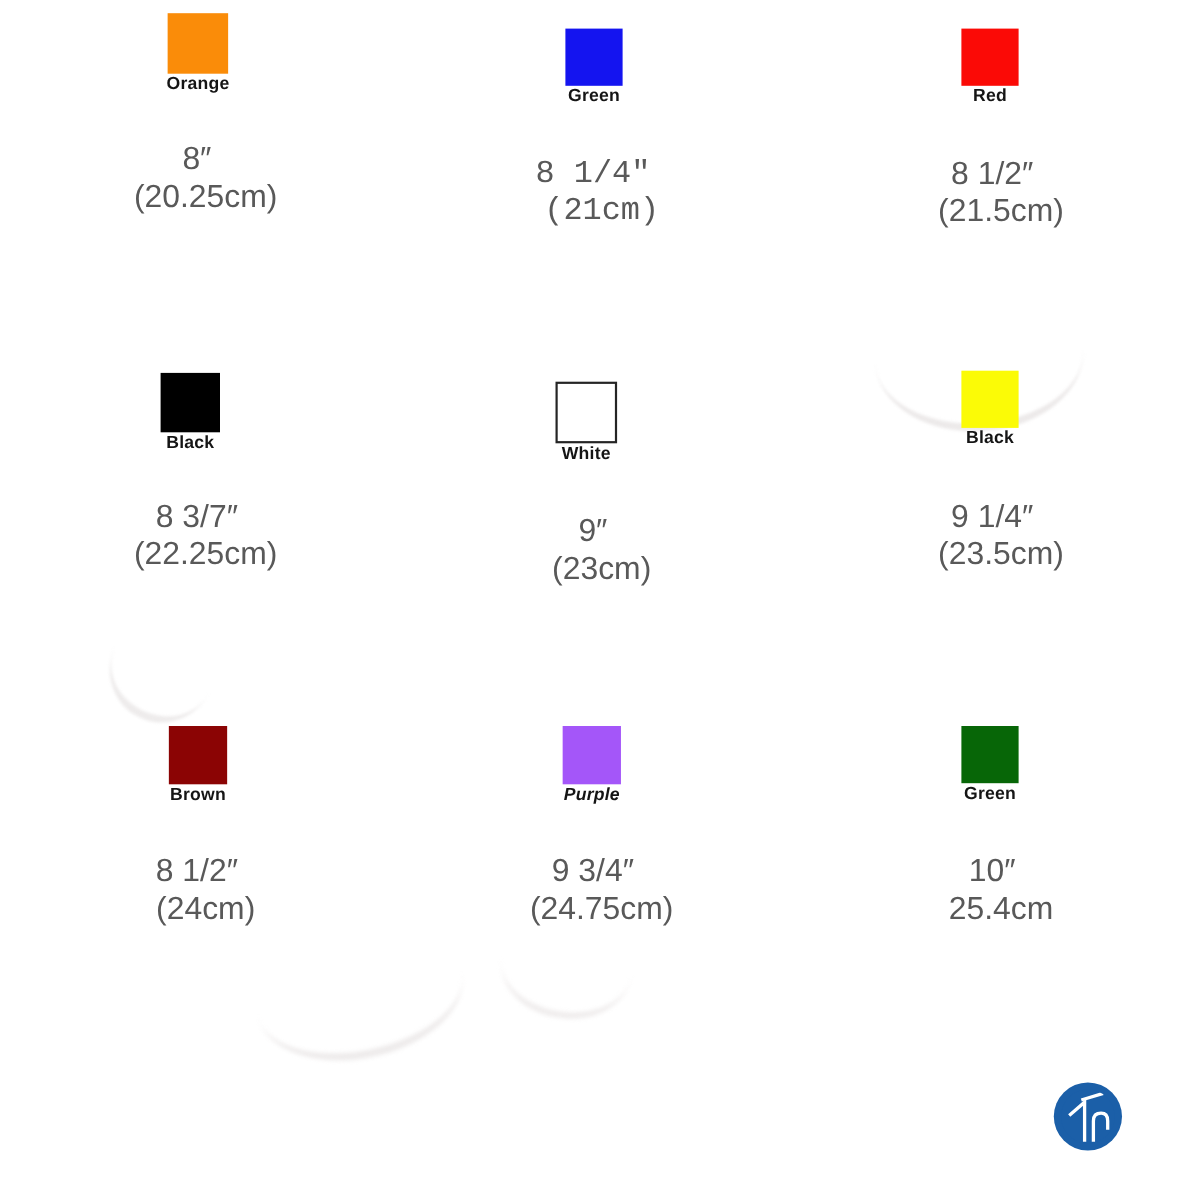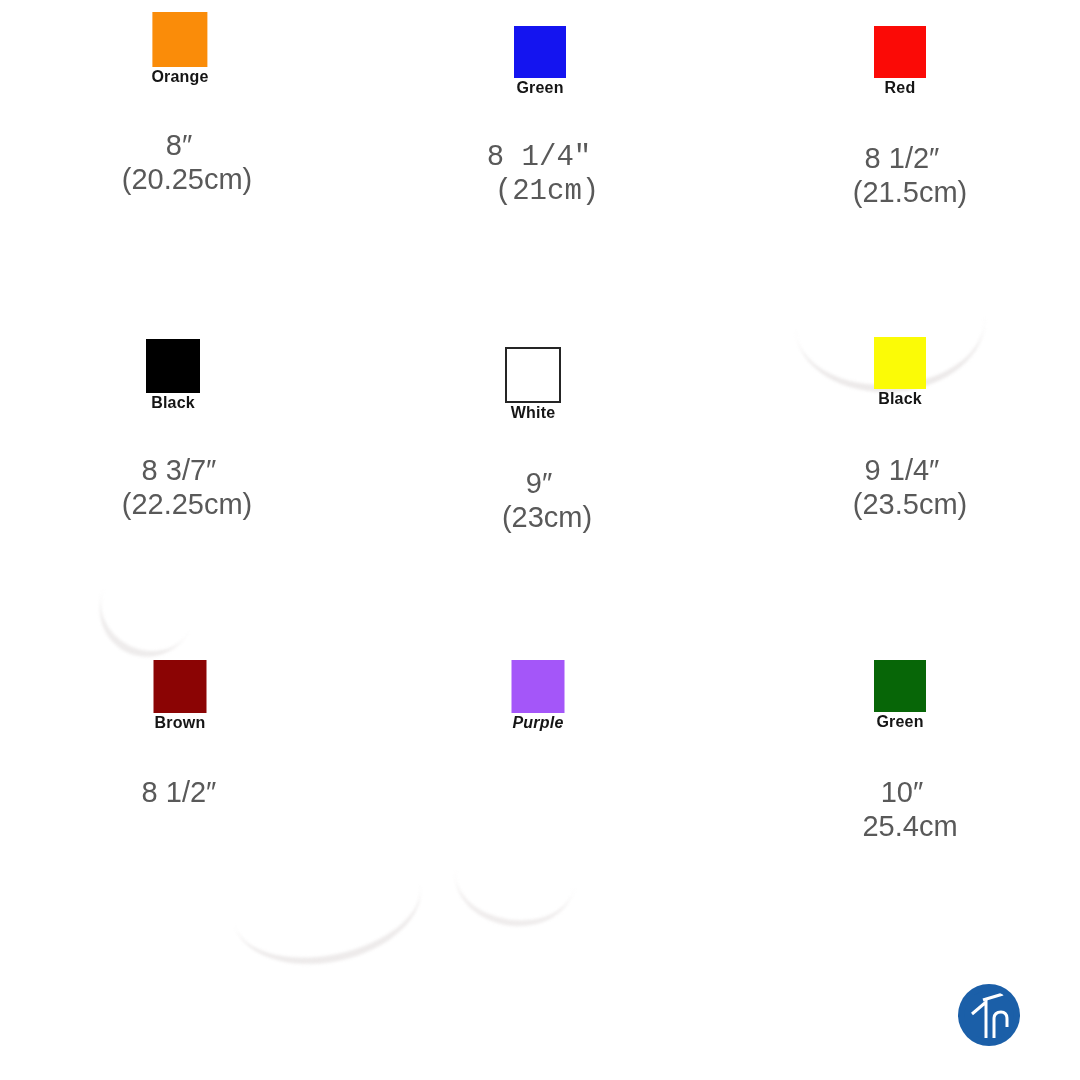--- a/index.html
+++ b/index.html
@@ -219,27 +219,32 @@
       </div>
     </div>
 
     <div class="cell" data-col="0">
       <div class="swatch-block" style="top: 10px; margin-left: 0px;">
         <div class="swatch" style="width: 53px; height: 53px; background: rgb(139, 4, 4);"></div>
         <span class="swatch-label">Brown</span>
       </div>
       <div class="size-block" style="top: 125px;">
         <span class="size-inch">8 1/2″</span>
+        <span class="size-cm">(24cm)</span>
       </div>
     </div>
 
     <div class="cell" data-col="1">
       <div class="swatch-block" style="top: 10px; margin-left: -2px; font-style: italic;">
         <div class="swatch" style="width: 53px; height: 53px; background: rgb(164, 86, 249);"></div>
         <span class="swatch-label">Purple</span>
+      </div>
+      <div class="size-block" style="top: 125px;">
+        <span class="size-inch">9 3/4″</span>
+        <span class="size-cm">(24.75cm)</span>
       </div>
     </div>
 
     <div class="cell" data-col="2">
       <div class="swatch-block" style="top: 10px; margin-left: 0px;">
         <div class="swatch" style="width: 52px; height: 52px; background: rgb(7, 102, 7);"></div>
         <span class="swatch-label">Green</span>
       </div>
       <div class="size-block" style="top: 125px;">
         <span class="size-inch">10″</span>

